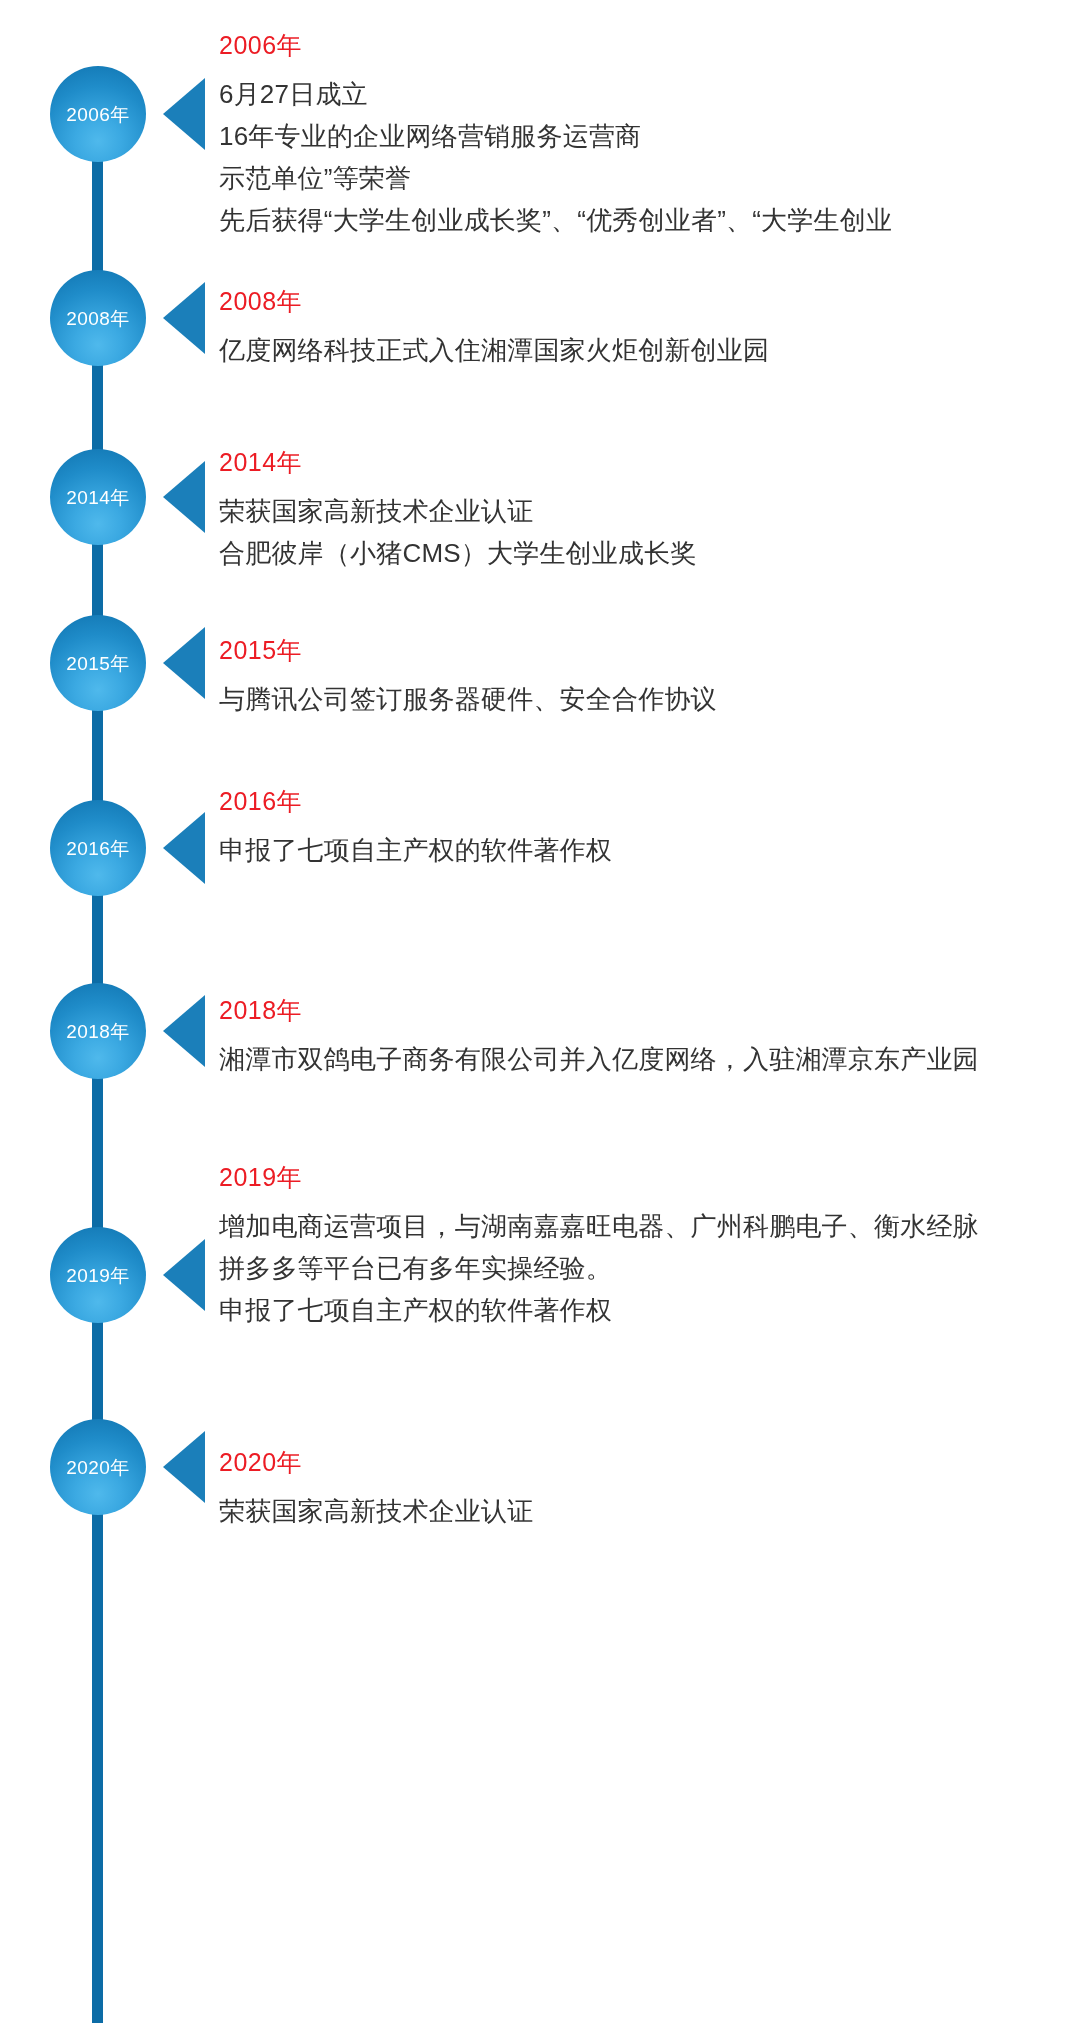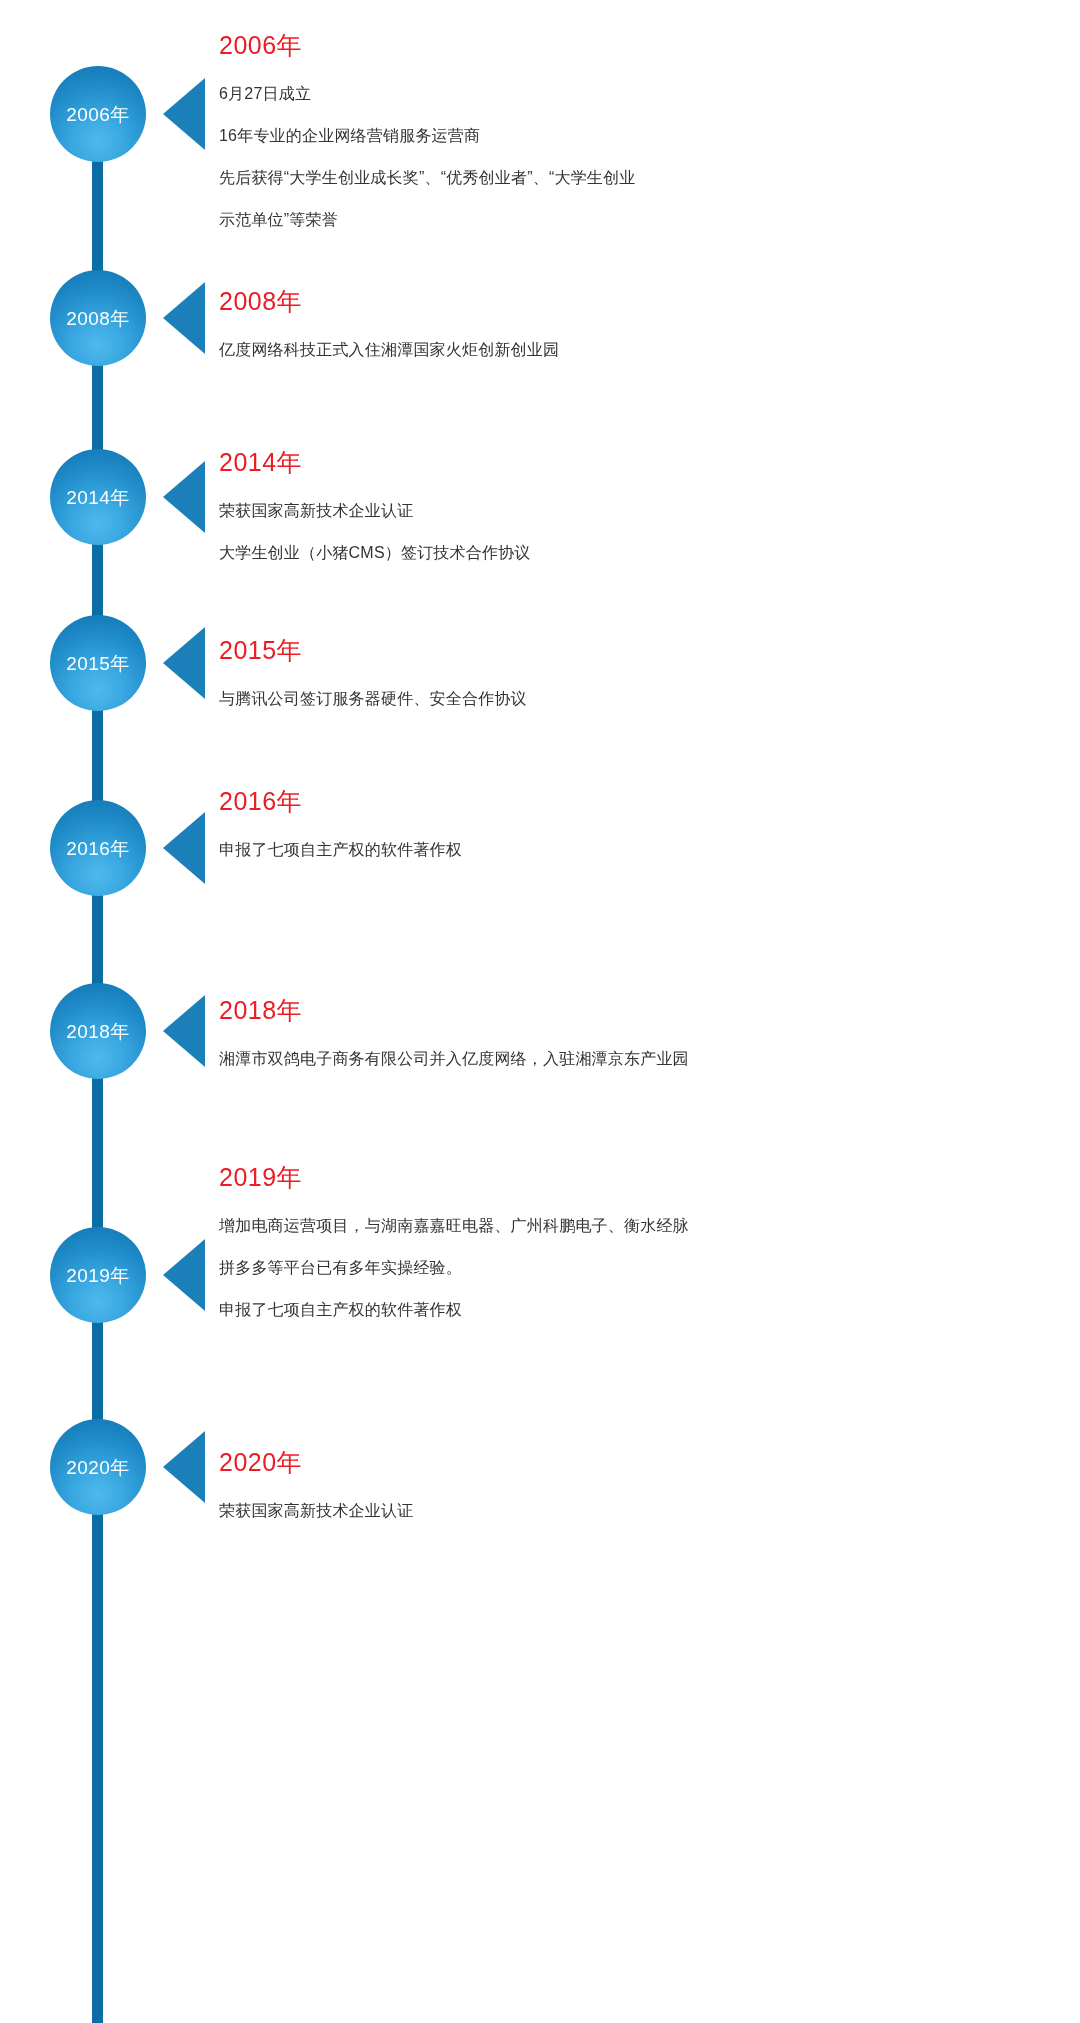--- a/index.html
+++ b/index.html
@@ -67,59 +67,59 @@
   .tl-year {
     color: #ec1c24;
     font-size: 25px;
     line-height: 1.25;
     margin: 0 0 12px 0;
     letter-spacing: 0.5px;
     white-space: nowrap;
   }
   .tl-line {
     color: #333333;
-    font-size: 16px;
+    font-size: 26px;
     line-height: 42px;
     letter-spacing: 0.2px;
     white-space: nowrap;
   }
 </style>
 </head>
 <body>
 
 <div id="timeline-axis"></div>
 
 <div id="timeline-root">
     <div class="tl-node" style="left: 50px; top: 66px;">
       <span class="tl-node-label">2006年</span>
     </div>
     <div class="tl-arrow" style="left: 163px; top: 78px;"></div>
     <div class="tl-content" style="top: 30px;">
       <div class="tl-year">2006年</div>
       <div class="tl-line">6月27日成立</div>
       <div class="tl-line">16年专业的企业网络营销服务运营商</div>
+      <div class="tl-line">示范单位”等荣誉</div>
       <div class="tl-line">先后获得“大学生创业成长奖”、“优秀创业者”、“大学生创业</div>
-      <div class="tl-line">示范单位”等荣誉</div>
     </div>
     <div class="tl-node" style="left: 50px; top: 270px;">
       <span class="tl-node-label">2008年</span>
     </div>
     <div class="tl-arrow" style="left: 163px; top: 282px;"></div>
     <div class="tl-content" style="top: 286px;">
       <div class="tl-year">2008年</div>
       <div class="tl-line">亿度网络科技正式入住湘潭国家火炬创新创业园</div>
     </div>
     <div class="tl-node" style="left: 50px; top: 449px;">
       <span class="tl-node-label">2014年</span>
     </div>
     <div class="tl-arrow" style="left: 163px; top: 461px;"></div>
     <div class="tl-content" style="top: 447px;">
       <div class="tl-year">2014年</div>
       <div class="tl-line">荣获国家高新技术企业认证</div>
-      <div class="tl-line">大学生创业（小猪CMS）签订技术合作协议</div>
+      <div class="tl-line">合肥彼岸（小猪CMS）大学生创业成长奖</div>
     </div>
     <div class="tl-node" style="left: 50px; top: 615px;">
       <span class="tl-node-label">2015年</span>
     </div>
     <div class="tl-arrow" style="left: 163px; top: 627px;"></div>
     <div class="tl-content" style="top: 635px;">
       <div class="tl-year">2015年</div>
       <div class="tl-line">与腾讯公司签订服务器硬件、安全合作协议</div>
     </div>
     <div class="tl-node" style="left: 50px; top: 800px;">

